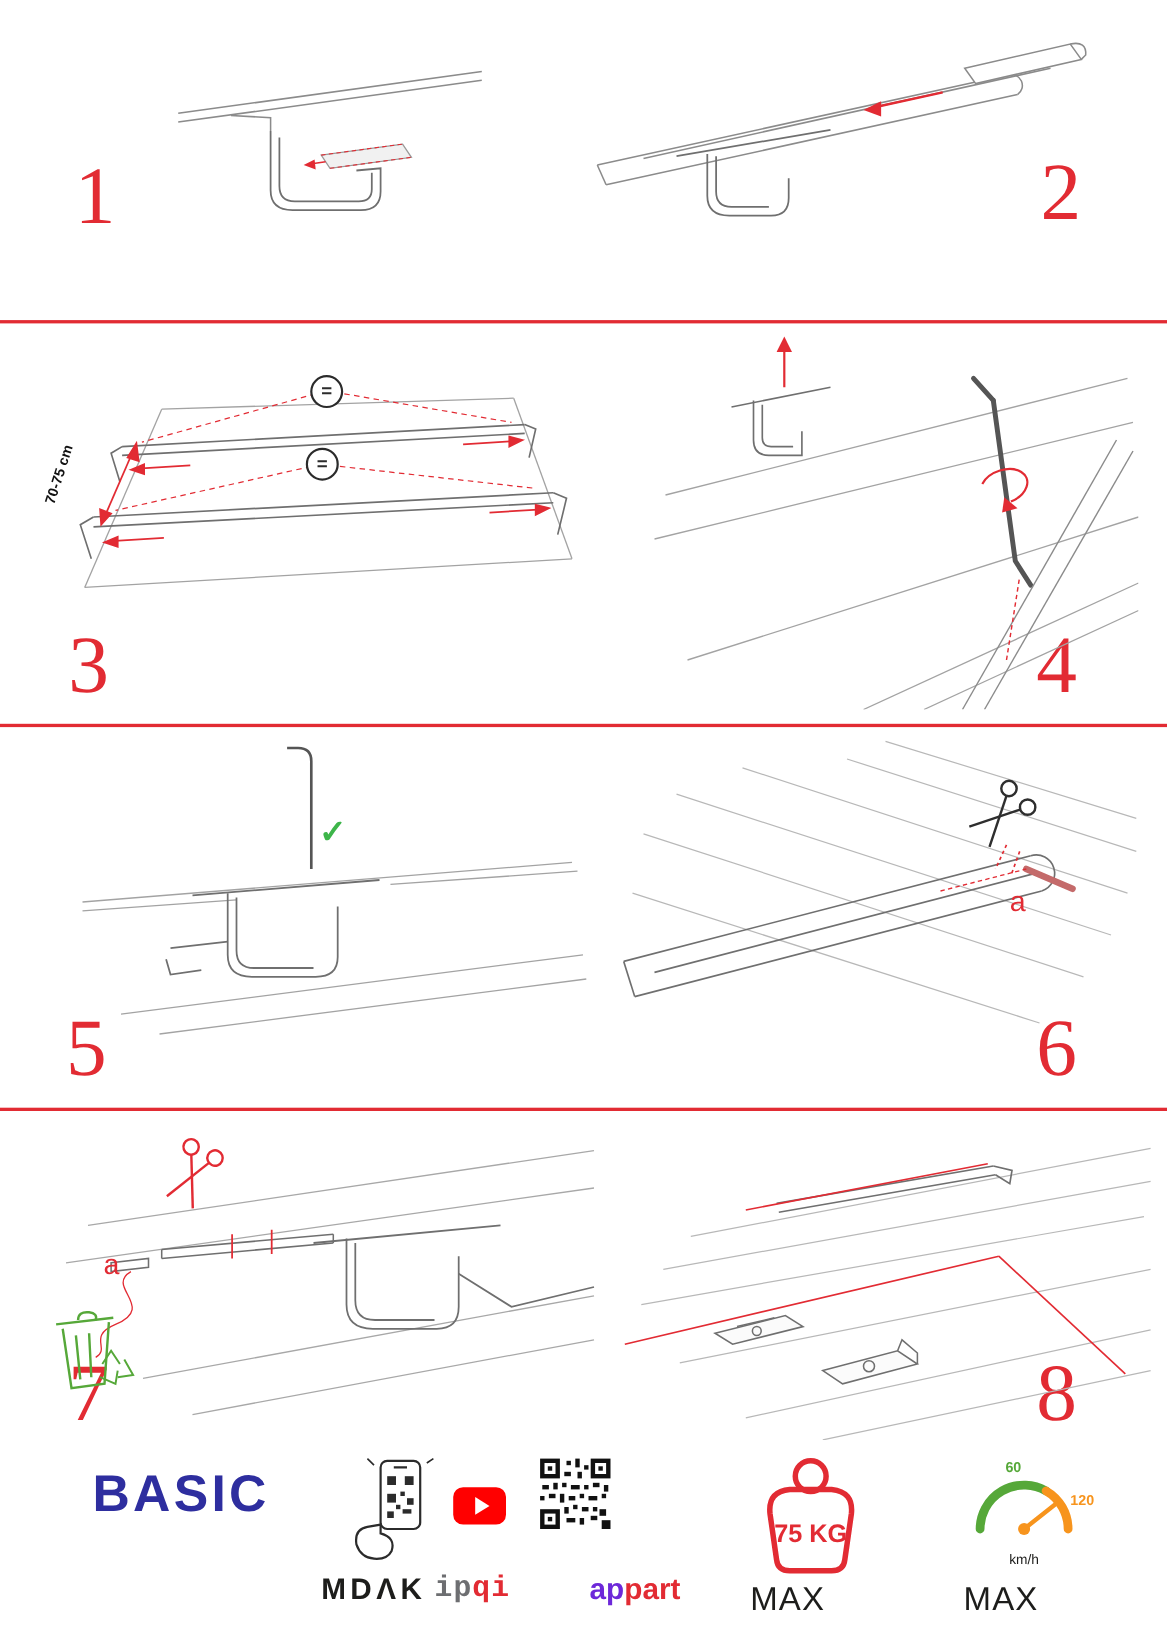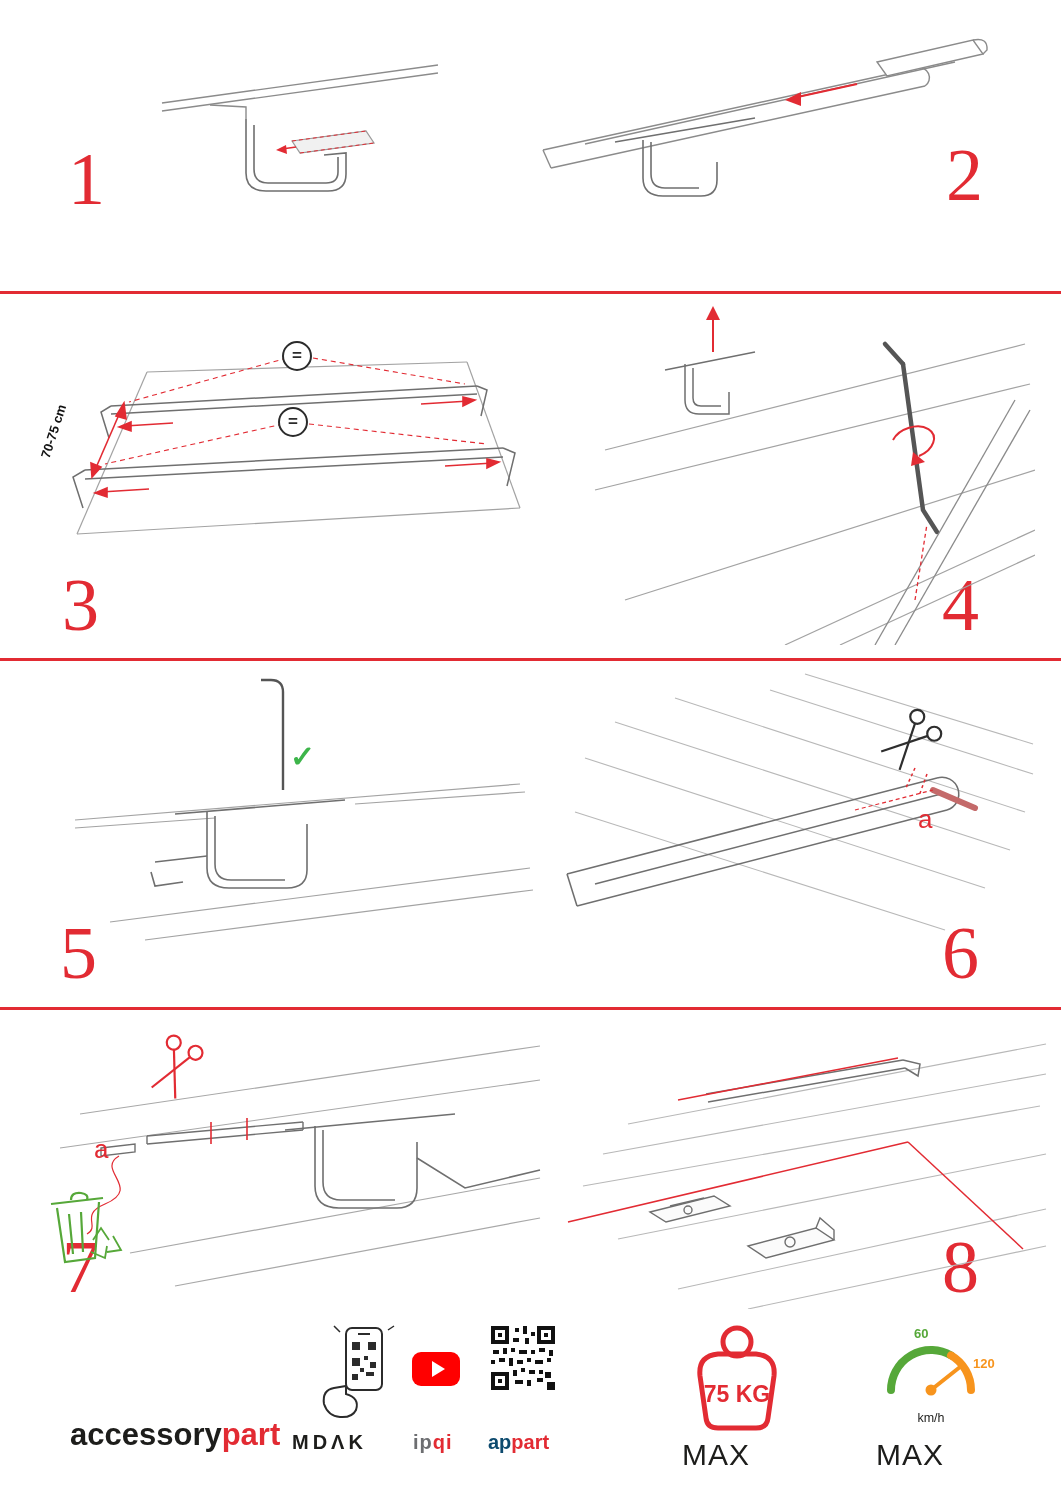--- a/index.html
+++ b/index.html
@@ -22,21 +22,21 @@
 
   .a-label { position:absolute; color:#e22b33; font-size:26px; line-height:1; }
   .check   { position:absolute; color:#3db54a; font-size:30px; font-weight:bold; line-height:1; }
 
   .brand-title { position:absolute; left:84px; top:1334px; font-size:47px; font-weight:bold;
                  letter-spacing:3px; color:#2e2e9f; line-height:1; }
   .brand-name  { position:absolute; left:70px; top:1419px; font-size:31px; font-weight:bold; line-height:1; }
   .brand-name .black { color:#1d1d1b; }
   .red-part { color:#e22b33; }
 
-  .footer-label { position:absolute; font-size:20px; font-weight:600; line-height:1; color:#1d1d1b; }
+  .footer-label { position:absolute; font-size:27px; font-weight:600; line-height:1; color:#1d1d1b; }
   .gray-part { color:#6d6e71; }
 
   .yt { position:absolute; left:412px; top:1352px; width:48px; height:34px; background:#ff0000;
         border-radius:9px; display:flex; align-items:center; justify-content:center; }
   .yt-tri { width:0; height:0; border-left:13px solid #fff; border-top:8px solid transparent;
             border-bottom:8px solid transparent; margin-left:4px; }
 
   .max-label { position:absolute; text-align:left; font-size:30px; color:#1d1d1b; letter-spacing:1px; line-height:1; }
 
   svg text { font-family:"Liberation Sans", sans-serif; }
@@ -305,21 +305,21 @@
       <polygon points="190,232 258,214 276,226 208,244"></polygon>
       <circle cx="232" cy="228" r="5" fill="none"></circle>
       <path d="M258,214 L262,204 L276,216 L276,226" fill="none"></path>
     </g>
     <g stroke="#e22b33" stroke-width="1.5" fill="none">
       <path d="M10,208 L350,128"></path>
       <path d="M350,128 L465,235"></path>
     </g>
   </svg>
 
-  <div class="brand-name"><span class="black">accessory</span><span class="red-part">part</span></div>
+  <div class="brand-title">BASIC</div>
 
   <svg class="illus" style="left:316px; top:1324px;" width="80" height="96" viewBox="0 0 80 96">
     <g stroke="#2b2b2b" stroke-width="2" fill="none">
       <rect x="30" y="4" width="36" height="62" rx="6"></rect>
       <line x1="42" y1="10" x2="54" y2="10"></line>
       <path d="M24,8 L18,2 M72,6 L78,2" stroke-width="1.5"></path>
     </g>
     <g fill="#2b2b2b">
       <rect x="36" y="18" width="8" height="8"></rect>
       <rect x="52" y="18" width="8" height="8"></rect>
@@ -332,21 +332,21 @@
     </g>
     <g stroke="#2b2b2b" stroke-width="2" fill="#ffffff">
       <path d="M8,80 Q6,66 18,64 L30,62 L30,70 Q44,74 40,86 Q36,94 24,93 Q12,92 8,80 Z"></path>
     </g>
   </svg>
   <div class="footer-label" style="left:292px; top:1432px; letter-spacing:4px;">MDΛK</div>
 
   <div class="yt">
       <div class="yt-tri"></div>
     </div>
-  <div class="footer-label" style="left:413px; top:1432px; letter-spacing:1px;"><span class="gray-part">ip</span><span class="red-part">qi</span></div>
+  <div class="footer-label" style="left:395px; top:1432px; letter-spacing:1px;font-family:Liberation Mono, monospace;"><span class="gray-part">ip</span><span class="red-part">qi</span></div>
 
   <svg class="illus" style="left:489px; top:1324px;" width="68" height="68" viewBox="0 0 68 68">
     <rect width="68" height="68" fill="#fff"></rect>
     <g fill="#111111">
       <rect x="2" y="2" width="18" height="18"></rect>
         <rect x="6" y="6" width="10" height="10" fill="#fff"></rect>
         <rect x="9" y="9" width="4" height="4"></rect>
       <rect x="48" y="2" width="18" height="18"></rect>
         <rect x="52" y="6" width="10" height="10" fill="#fff"></rect>
         <rect x="55" y="9" width="4" height="4"></rect>
@@ -376,21 +376,21 @@
         <rect x="32" y="44" width="4" height="4"></rect>
         <rect x="40" y="46" width="6" height="4"></rect>
         <rect x="50" y="46" width="4" height="4"></rect>
       <rect x="26" y="56" width="8" height="4"></rect>
         <rect x="38" y="56" width="4" height="6"></rect>
         <rect x="48" y="54" width="6" height="4"></rect>
         <rect x="56" y="48" width="6" height="6"></rect>
         <rect x="58" y="58" width="8" height="8"></rect>
     </g>
   </svg>
-  <div class="footer-label" style="left:488px; top:1432px;"><span style="color:#0c4a6e;">ap</span><span class="red-part">part</span></div>
+  <div class="footer-label" style="left:488px; top:1432px;"><span style="color:#6d28d9;margin-left:48px;">ap</span><span class="red-part">part</span></div>
 
   <svg class="illus" style="left:682px; top:1320px;" width="110" height="115" viewBox="0 0 110 115">
     <g stroke="#e22b33" stroke-width="5" fill="none">
       <circle cx="55" cy="22" r="14"></circle>
       <path d="M36,34 L74,34 Q94,36 92,56 L86,98 Q85,108 74,108 L36,108 Q25,108 24,98 L18,56 Q16,36 36,34 Z"></path>
     </g>
     <text x="55" y="82" text-anchor="middle" font-size="23" font-weight="bold" fill="#e22b33">75 KG</text>
   </svg>
   <div class="max-label" style="left:682px; top:1440px; width:110px;">MAX</div>
 

